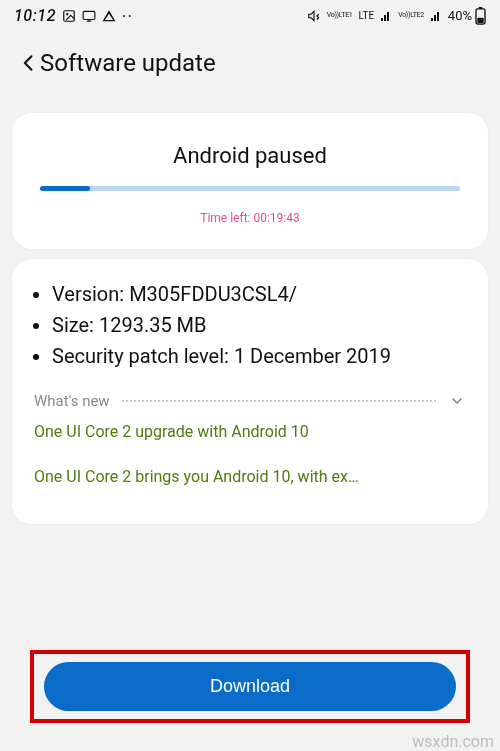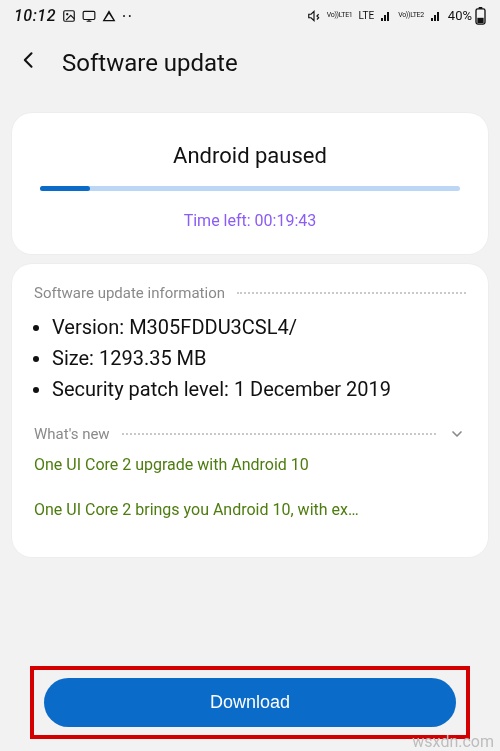--- a/index.html
+++ b/index.html
@@ -3,40 +3,40 @@
   <meta charset="utf-8">
   <style>
     * { box-sizing: border-box; margin: 0; padding: 0; }
     html, body { width: 500px; height: 751px; font-family: -apple-system, Roboto, "Segoe UI", sans-serif; background: #f2f2f2; overflow: hidden; }
     .root { width: 500px; height: 751px; background: #f2f2f2; position: relative; }
     .statusbar { display: flex; align-items: center; justify-content: space-between; padding: 6px 14px 4px 14px; font-size: 14px; color: #111; }
     .statusbar .left { display: flex; align-items: center; gap: 6px; font-weight: 500; font-style: italic; }
     .statusbar .right { display: flex; align-items: center; gap: 6px; font-size: 11px; }
     .statusbar .time { font-size: 16px; letter-spacing: .5px; }
     .icn { display: inline-flex; }
-    .appbar { display: flex; padding: 20px 18px 36px 18px; gap: 22px; }
+    .appbar { display: flex; align-items: center; padding: 20px 18px 36px 18px; }
     .appbar .back { width: 22px; height: 22px; display: flex; align-items: center; justify-content: center; }
     .appbar .title { font-size: 24px; color: #111; }
     .status-card { background: #fff; border-radius: 20px; margin: 0 12px 10px 12px; padding: 30px 20px 24px 20px; text-align: center; box-shadow: 0 0 0 1px #00000005; }
     .status-card .heading { font-size: 22px; color: #111; margin-bottom: 18px; }
     .progress-wrap { margin: 0 8px 20px 8px; }
     .progress-bg { width: 100%; height: 5px; background: #bcd6f5; border-radius: 3px; position: relative; }
     .progress-fill { position: absolute; left: 0; top: 0; bottom: 0; background: #0a6bc9; border-radius: 3px; }
-    .timeleft { font-size: 16px; color: #8b5cf6; }
+    .timeleft { font-size: 12px; color: #ec4899; }
     .info-card { background: #fff; border-radius: 20px; margin: 0 12px 0 12px; padding: 20px 22px 18px 22px; box-shadow: 0 0 0 1px #00000005; }
     .section-head { display: flex; align-items: center; gap: 12px; margin-bottom: 10px; }
     .section-label { font-size: 15px; color: #8a8a8a; white-space: nowrap; }
     .dots { flex: 1; border-top: 2px dotted #c9c9c9; height: 0; }
     .chevbtn { width: 18px; height: 18px; display: flex; align-items: center; justify-content: center; }
     .bullets { font-size: 20px; color: #111; line-height: 1.55; padding-left: 18px; margin-bottom: 20px; }
     .bullets li { list-style: disc; }
     .whatsnew-text { font-size: 16px; color: #4d7c0f; line-height: 1.55; }
     .whatsnew-text p { margin-bottom: 20px; }
     .whatsnew-text p:last-child { margin-bottom: 16px; }
-    .dl-region { position: absolute; left: 0; right: 0; bottom: 12px; padding: 0 30px; }
+    .dl-region { position: absolute; left: 0; right: 0; bottom: 28px; padding: 0 30px; }
     .redbox { border: 4px solid #d40000; padding: 8px 10px; }
     .dl-button { width: 100%; background: #0a6bc9; color: #fff; font-size: 18px; border: none; border-radius: 28px; padding: 14px 0; cursor: pointer; }
     .watermark { position: absolute; right: 6px; bottom: 0; font-size: 16px; color: #bdbdbd; }
     .vol-group { display: inline-flex; flex-direction: row; align-items: center; line-height: 1; font-size: 7px; letter-spacing: -.3px; }
     .status-battery-col { display: inline-flex; align-items: center; gap: 3px; }
   </style>
 </head>
 <body>
 
 <div class="root">
@@ -115,24 +115,20 @@
     <div class="heading">Android paused</div>
     <div class="progress-wrap">
       <div class="progress-bg">
         <div class="progress-fill" id="progress-fill" style="width: 12%;"></div>
       </div>
     </div>
     <div class="timeleft">Time left: 00:19:43</div>
   </div>
 
   <div class="info-card">
-    <div class="section-head">
-      <span class="section-label">Software update information</span>
-      <span class="dots"></span>
-    </div>
     <ul class="bullets">
       <li>
         <span>Version:</span> <span>M305FDDU3CSL4/</span><br>
       </li>
       <li>
         <span>Size:</span> <span>1293.35 MB</span>
       </li>
       <li>
         <span>Security patch level:</span> <span>1 December 2019</span>
       </li>

